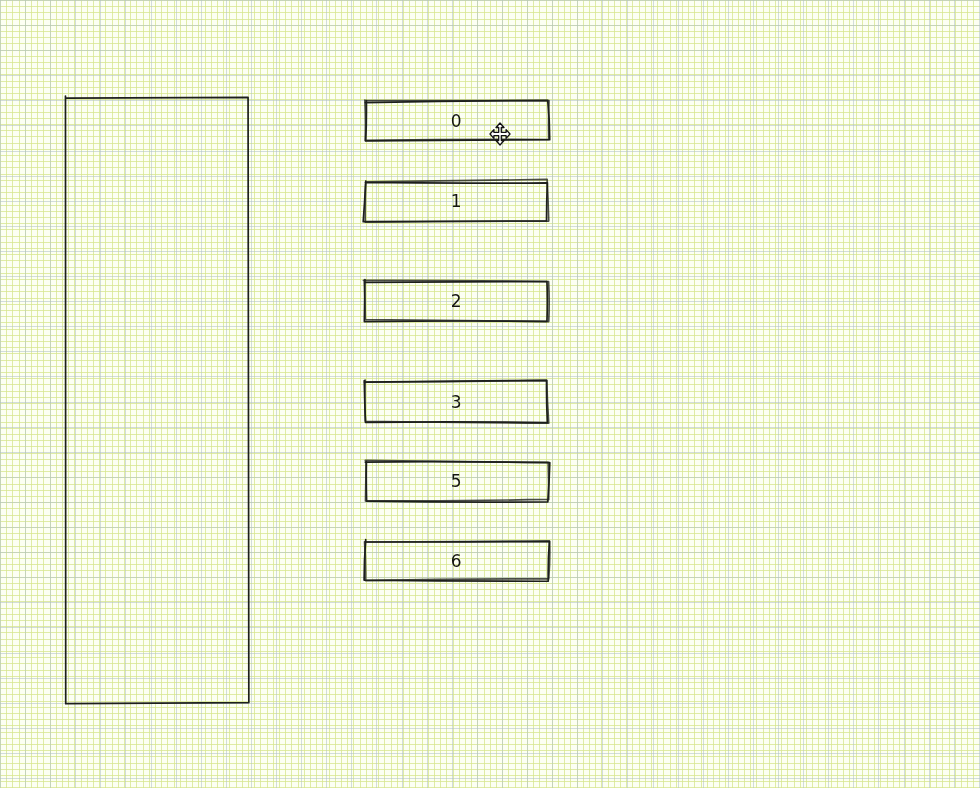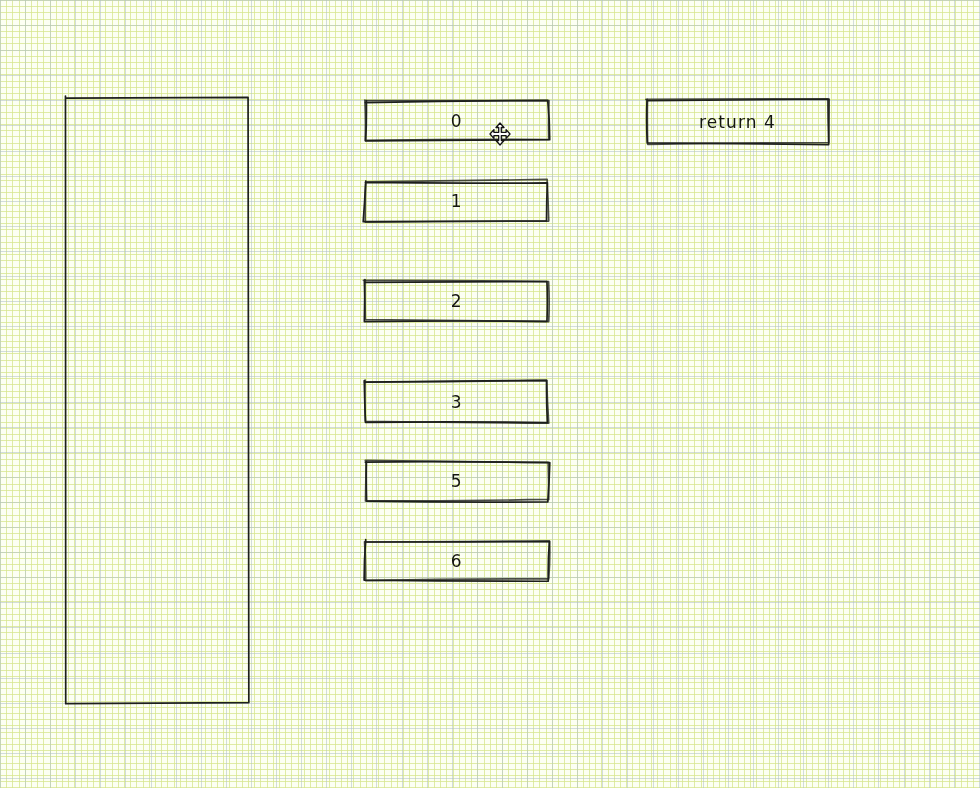--- a/index.html
+++ b/index.html
@@ -126,23 +126,16 @@
       </svg>
       <div class="shape-label num">5</div>
     </div>
     <div class="shape" style="left: 365px; top: 541px; width: 183px; height: 39px;">
       <svg width="195" height="51" viewBox="-6 -6 195 51" style="position: absolute; left: -6px; top: -6px;">
         <path class="shape-path" d="M 0.25 0.89 Q 93.40 1.22 184.40 0.42 Q 182.83 20.98 183.26 40.23 Q 90.73 40.26 -0.87 39.03 Q -0.81 18.35 0.72 -1.41"></path>
         <path class="shape-path" stroke-width="1.1" opacity="0.8" d="M 1.22 0.99 Q 93.10 0.58 184.59 0.20 Q 185.23 18.40 183.75 37.94 Q 91.76 37.72 0.59 39.63 Q 0.92 20.10 -0.46 0.74"></path>
       </svg>
       <div class="shape-label num">6</div>
     </div>
-    <div class="shape" style="left: 647px; top: 100px; width: 181px; height: 43px;">
-      <svg width="193" height="55" viewBox="-6 -6 193 55" style="position: absolute; left: -6px; top: -6px;">
-        <path class="shape-path" d="M 0.21 0.75 Q 90.68 -0.24 182.02 -0.82 Q 181.96 22.96 181.69 44.53 Q 90.50 43.97 0.25 42.86 Q -0.88 21.49 0.02 -0.46"></path>
-        <path class="shape-path" stroke-width="1.1" opacity="0.8" d="M -1.10 -0.62 Q 90.47 -1.31 180.77 -0.98 Q 180.83 20.92 181.76 42.48 Q 91.82 42.73 0.68 44.32 Q 0.09 22.39 0.51 -1.00"></path>
-      </svg>
-      <div class="shape-label code">return 4</div>
-    </div>
     <div id="cursor" style="left: 489px; top: 122px; width: 22px; height: 24px;"><svg width="22" height="24" viewBox="0 0 22 24">
         <path d="M11 1 L15 5.5 L12.3 5.5 L12.3 10.3 L17.1 10.3 L17.1 7.6 L21 12 L17.1 16.4 L17.1 13.7 L12.3 13.7 L12.3 18.5 L15 18.5 L11 23 L7 18.5 L9.7 18.5 L9.7 13.7 L4.9 13.7 L4.9 16.4 L1 12 L4.9 7.6 L4.9 10.3 L9.7 10.3 L9.7 5.5 L7 5.5 Z" fill="#ffffff" stroke="#111111" stroke-width="1.3" stroke-linejoin="round"></path>
       </svg></div>
   </div>
 
 </body></html>

